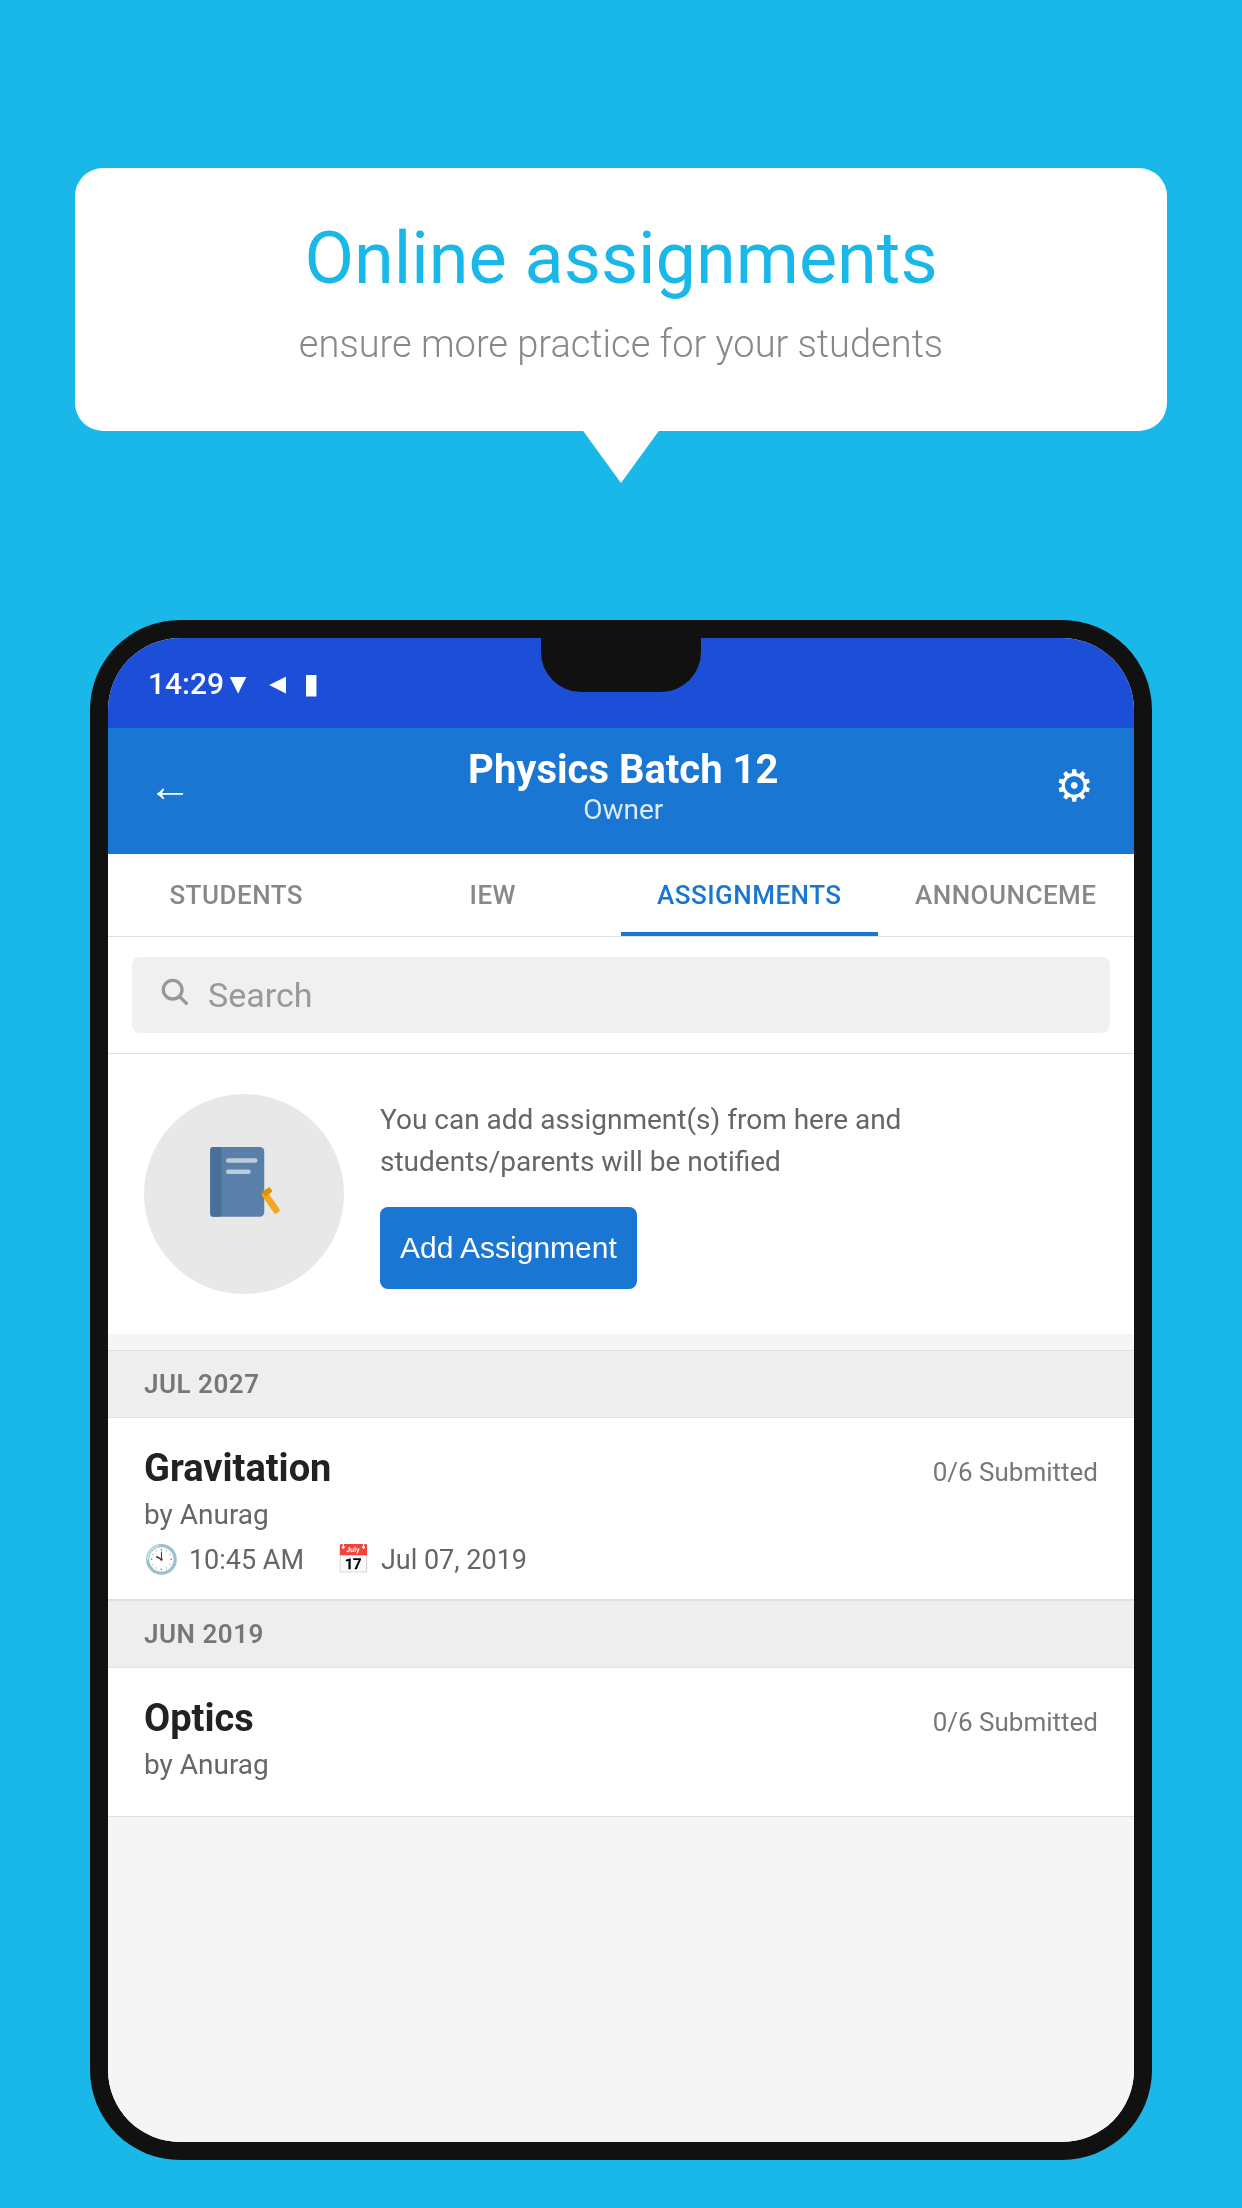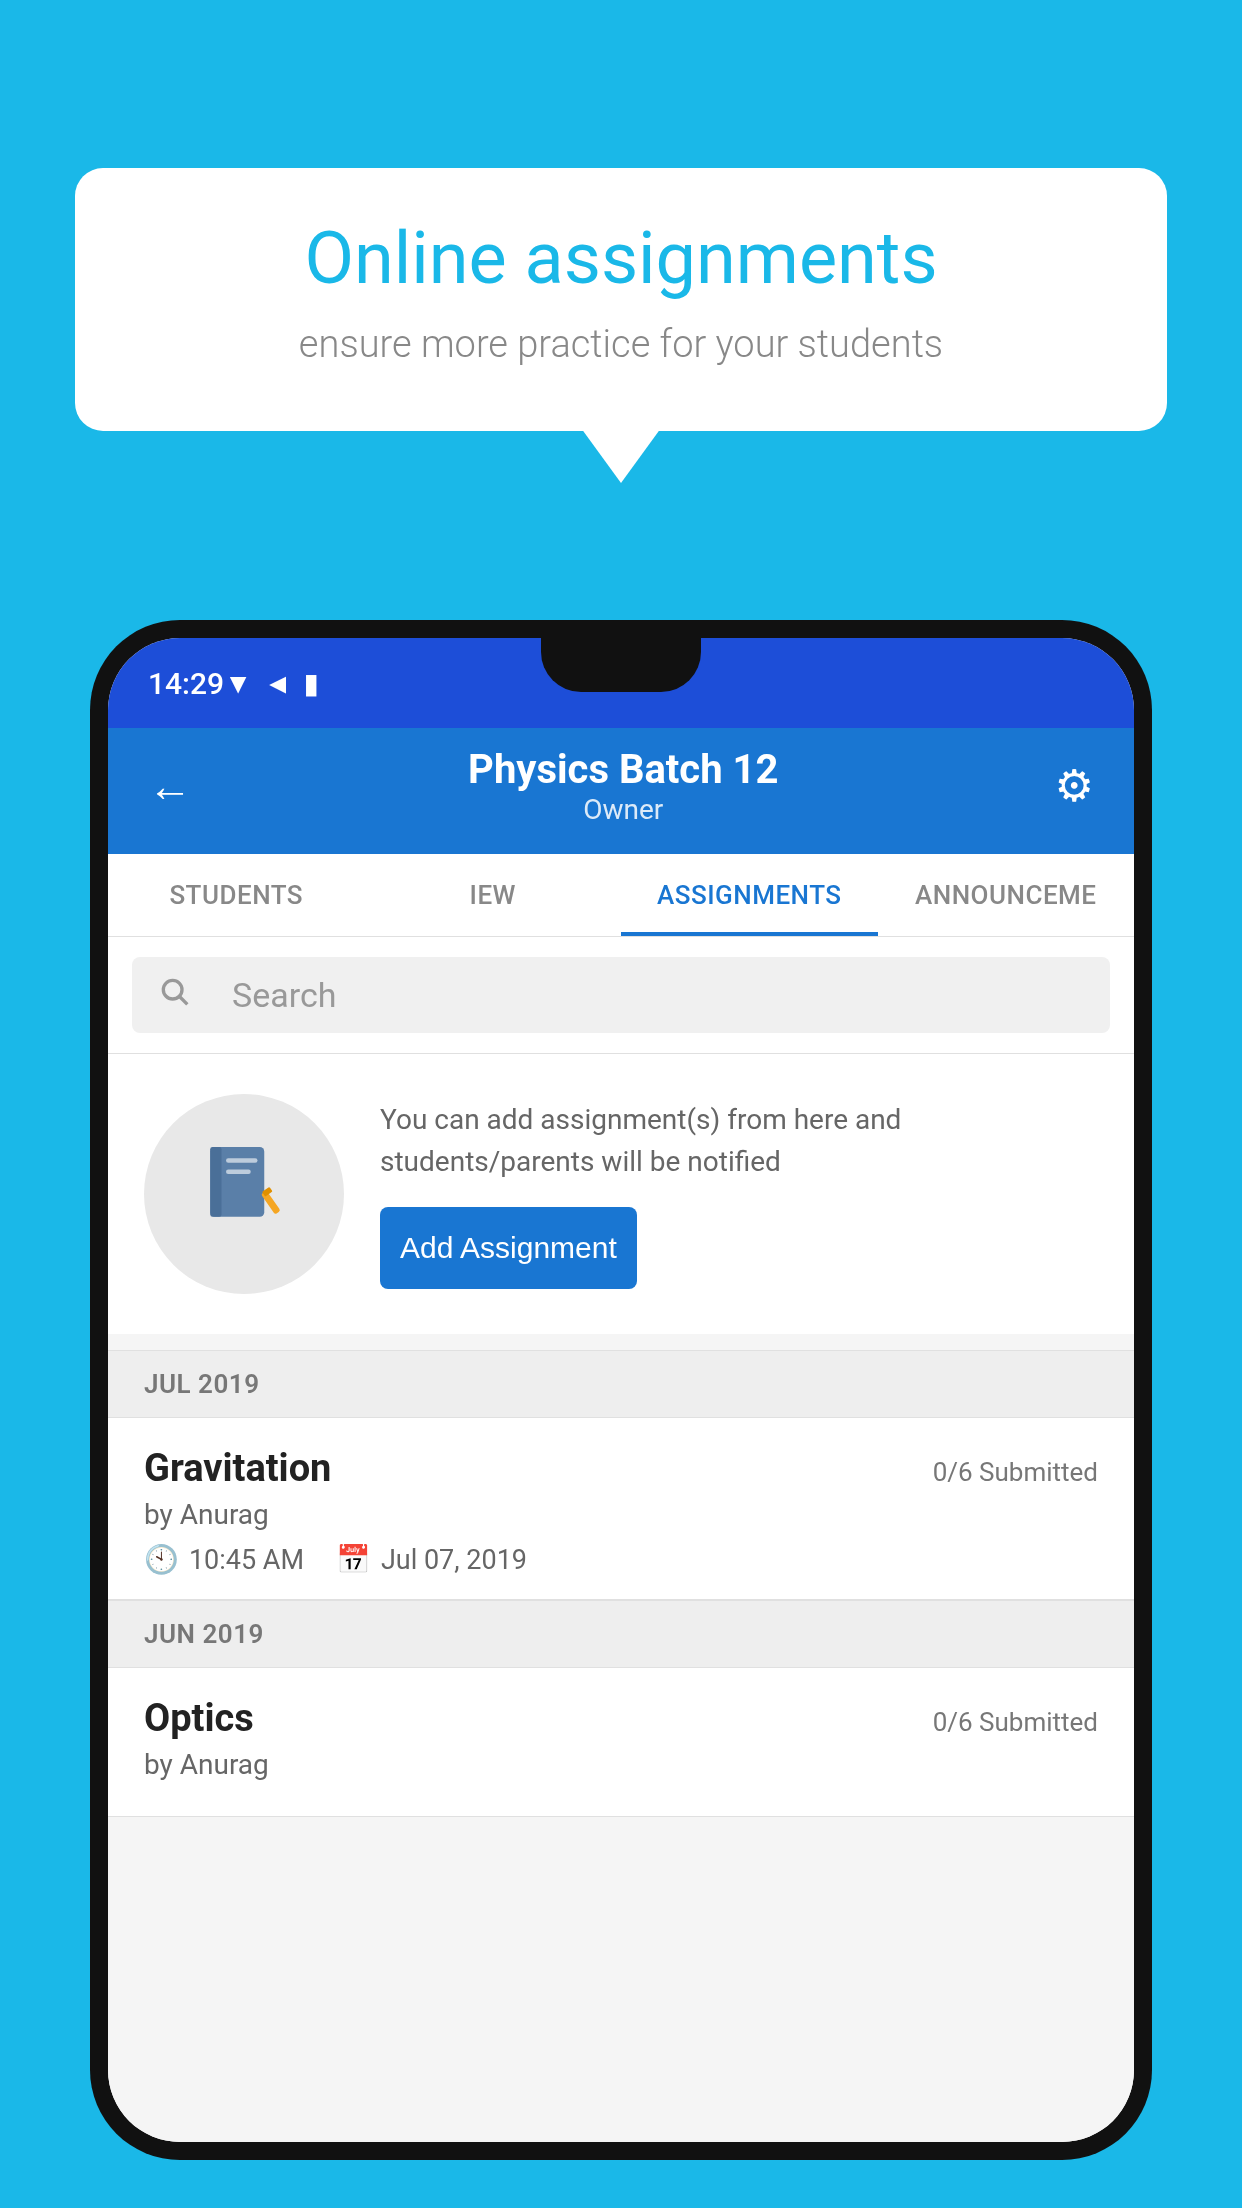--- a/index.html
+++ b/index.html
@@ -196,21 +196,20 @@
       padding: 18px 26px;
       gap: 18px;
     }
     .search-icon-svg {
       color: #999;
       font-size: 32px;
     }
     .search-placeholder {
       color: #999;
       font-size: 34px;
-      margin-left: 24px;
     }
 
     
     .promo-section {
       background: white;
       padding: 40px 36px;
       display: flex;
       align-items: center;
       gap: 36px;
       margin-bottom: 16px;
@@ -371,21 +370,21 @@
                 <rect x="56" y="48" width="8" height="5" rx="1" fill="#e09000" transform="rotate(-35 56 48)"></rect>
               </svg>
             </span>
           </div>
           <div class="promo-content">
             <div class="promo-text">You can add assignment(s) from here and students/parents will be notified</div>
             <button class="add-assignment-btn">Add Assignment</button>
           </div>
         </div>
 
-        <div class="section-header">JUL 2019</div>
+        <div class="section-header">JUL 2027</div>
         <div class="assignment-item">
           <div class="assignment-top-row">
             <span class="assignment-title">Gravitation</span>
             <span class="assignment-submitted">0/6 Submitted</span>
           </div>
           <div class="assignment-author">by Anurag</div>
           <div class="assignment-meta">
             <div class="meta-item">
               <span class="meta-icon">🕙</span>
               <span>10:45 AM</span>

